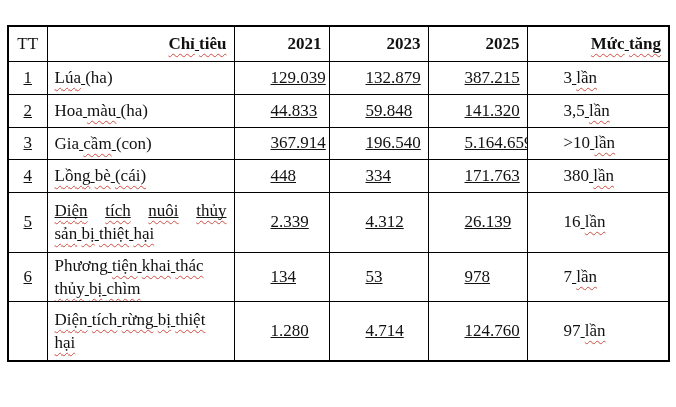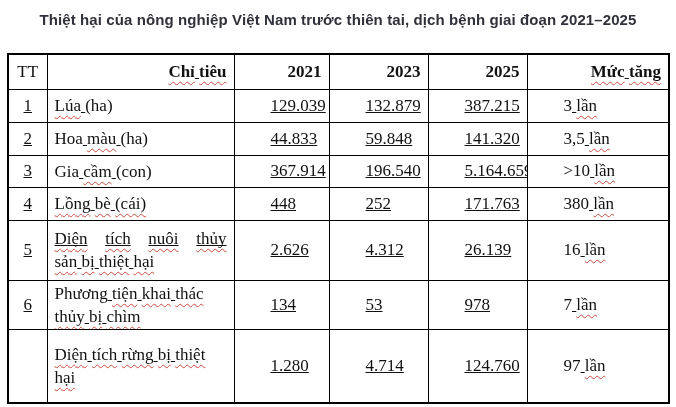--- a/index.html
+++ b/index.html
@@ -35,21 +35,21 @@
     overflow: hidden;
     text-decoration: underline;
   }
   thead tr { height: 35px; }
   tbody tr:nth-child(1) { height: 33px; }
   tbody tr:nth-child(2) { height: 33px; }
   tbody tr:nth-child(3) { height: 32px; }
   tbody tr:nth-child(4) { height: 33px; }
   tbody tr:nth-child(5) { height: 60px; }
   tbody tr:nth-child(6) { height: 49px; }
-  tbody tr:nth-child(7) { height: 74px; margin-left: 6px; }
+  tbody tr:nth-child(7) { height: 60px; margin-left: 6px; }
   th { text-align: right; font-weight: 700; white-space: nowrap; }
   th.tt-col, td.tt-cell { text-align: center; font-weight: 400; padding: 0 2px; }
   td.num-cell, td.growth-cell { white-space: nowrap; padding-left: 36px; }
   .line { white-space: nowrap; line-height: 23px; }
   .line.justify {
     display: flex;
     justify-content: space-between;
     white-space: normal;
   }
   .w { display: inline-block; }
@@ -59,21 +59,20 @@
     text-decoration-color: var(--sq-color, #cf4b3f);
     text-decoration-thickness: 1px;
     text-underline-offset: 4px;
     text-decoration-skip-ink: none;
   }
 </style>
 </head>
 <body style="color: rgb(17, 17, 17);">
 
 <div class="page">
-  <div class="title">Thiệt hại của nông nghiệp Việt Nam trước thiên tai, dịch bệnh giai đoạn 2021–2025</div>
   <table class="doc-table">
     <colgroup>
         <col style="width: 39px;">
         <col style="width: 187px;">
         <col style="width: 95px;">
         <col style="width: 99px;">
         <col style="width: 99px;">
         <col style="width: 142px;">
       </colgroup>
     <thead>
@@ -116,36 +115,36 @@
           <td class="num-cell">196.540</td>
           <td class="num-cell">5.164.659</td>
           <td class="growth-cell"><span class="w">&gt;10</span> <span class="w sq">lần</span></td>
         </tr>
         <tr>
           <td class="tt-cell">4</td>
           <td class="ind-cell">
             <div class="line"><span class="w sq">Lồng</span> <span class="w sq">bè</span> <span class="w sq">(cái)</span></div>
           </td>
           <td class="num-cell">448</td>
-          <td class="num-cell">252</td>
+          <td class="num-cell">334</td>
           <td class="num-cell">171.763</td>
           <td class="growth-cell"><span class="w">380</span> <span class="w sq">lần</span></td>
         </tr>
         <tr>
           <td class="tt-cell">5</td>
           <td class="ind-cell">
             <div class="line justify">
               <span class="w sq">Diện</span>
               <span class="w sq">tích</span>
               <span class="w sq">nuôi</span>
               <span class="w sq">thủy</span>
             </div>
             <div class="line"><span class="w sq">sản</span> <span class="w sq">bị</span> <span class="w sq">thiệt</span> <span class="w sq">hại</span></div>
           </td>
-          <td class="num-cell">2.626</td>
+          <td class="num-cell">2.339</td>
           <td class="num-cell">4.312</td>
           <td class="num-cell">26.139</td>
           <td class="growth-cell"><span class="w">16</span> <span class="w sq">lần</span></td>
         </tr>
         <tr>
           <td class="tt-cell">6</td>
           <td class="ind-cell">
             <div class="line"><span class="w">Phương</span> <span class="w sq">tiện</span> <span class="w sq">khai</span> <span class="w sq">thác</span></div>
             <div class="line"><span class="w sq">thủy</span> <span class="w sq">bị</span> <span class="w sq">chìm</span></div>
           </td>

